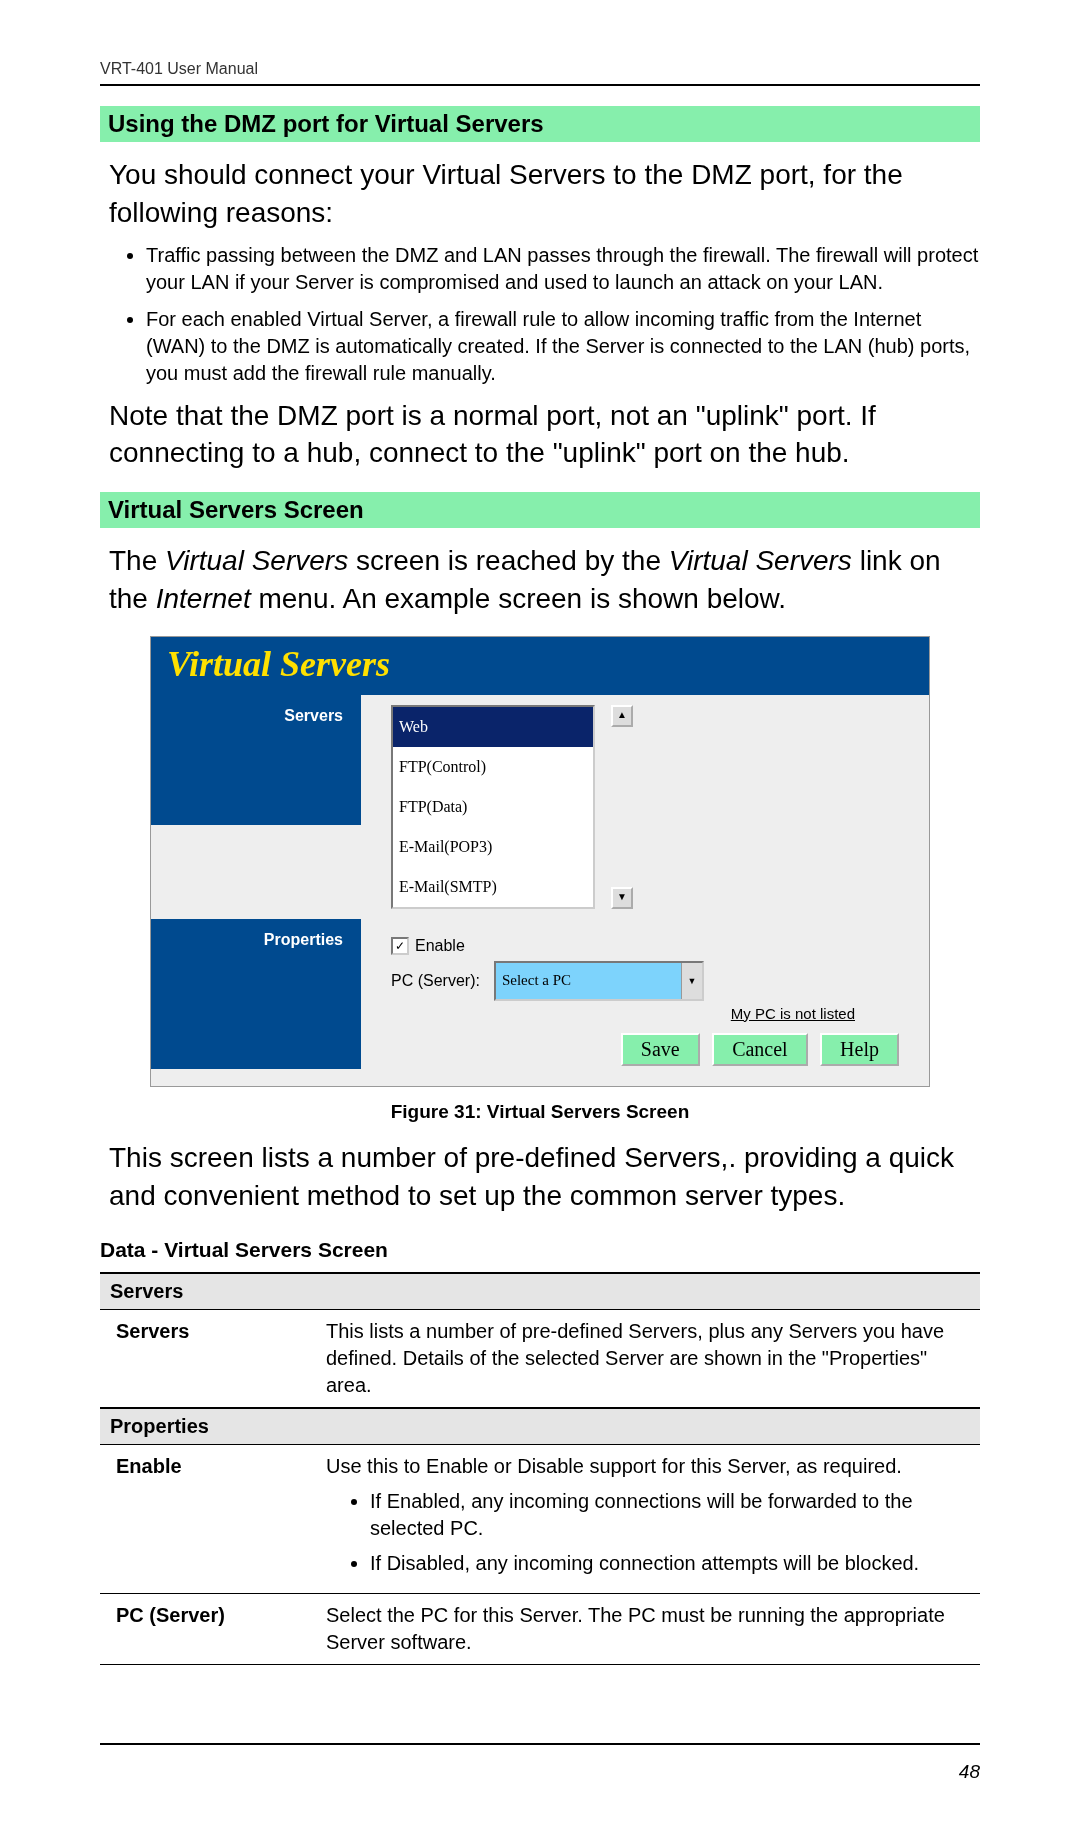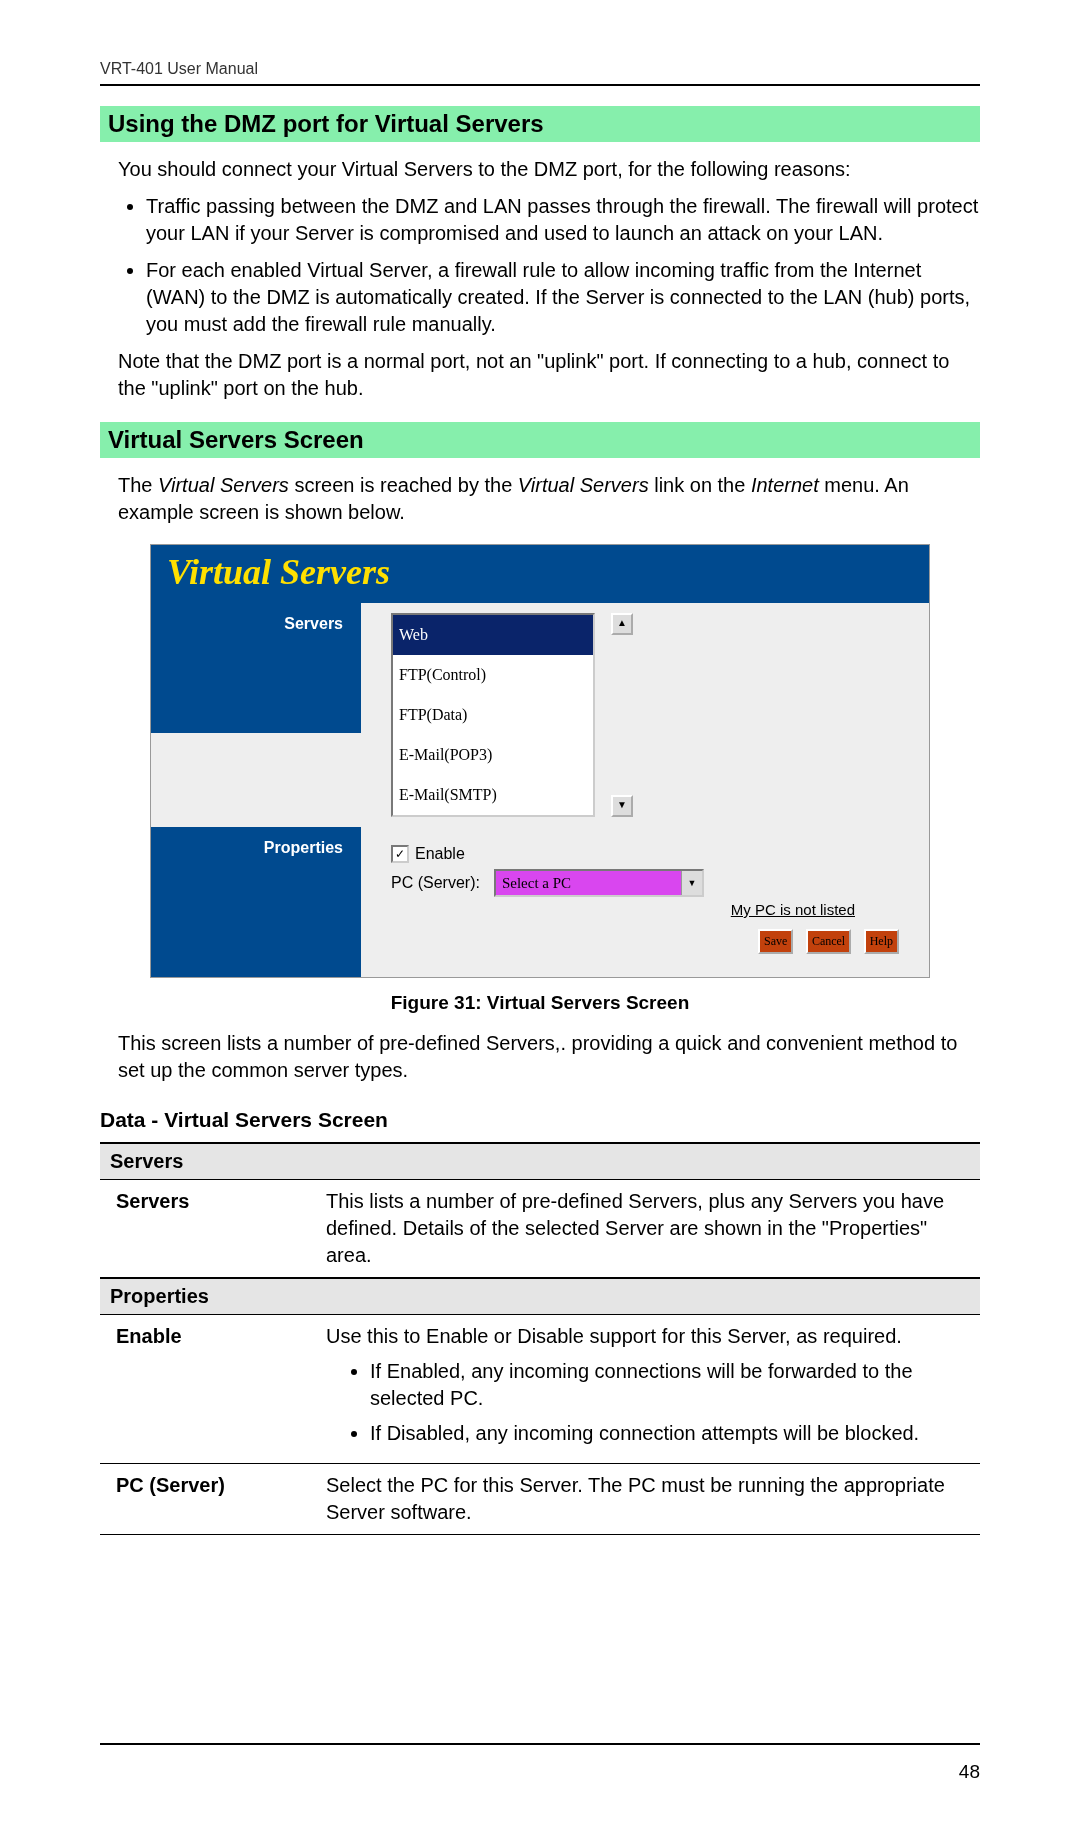--- a/index.html
+++ b/index.html
@@ -24,23 +24,23 @@
     border-bottom: 2px solid #000;
   }
   h2.section {
     background: #86efac;
     font-size: 24px;
     font-weight: bold;
     margin: 20px 0 14px 0;
     padding: 4px 8px;
   }
   .body-text {
-    font-size: 20px;
+    font-size: 28px;
     line-height: 1.35;
-    margin: 10px 18px;
+    margin: 10px 9px;
   }
   ul.bullets {
     list-style-type: disc;
     padding-left: 46px;
     margin: 6px 0 10px 0;
   }
   ul.bullets li {
     font-size: 20px;
     line-height: 1.35;
     margin-bottom: 10px;
@@ -134,23 +134,23 @@
     font-size: 12px;
   }
   .select-row {
     display: flex;
     align-items: center;
     gap: 14px;
     margin: 4px 0;
   }
   .select {
     border: 2px inset #ccc;
-    background: #d946ef;
+    background: #7dd3fc;
     width: 210px;
-    height: 28px;
+    height: 40px;
     display: flex;
     align-items: center;
     padding: 0 6px;
     font-family: "Times New Roman", serif;
     font-size: 15px;
     position: relative;
     box-sizing: border-box;
   }
   .select .dropbtn {
     position: absolute;
@@ -175,26 +175,26 @@
     text-decoration: underline;
     font-family: Arial, sans-serif;
     font-size: 15px;
   }
   .btn-row {
     text-align: right;
     padding: 10px 16px 10px 0;
   }
   .btn {
     display: inline-block;
-    background: #c2410c;
+    background: #86efac;
     border: 2px outset #fff;
-    padding: 3px 4px;
+    padding: 3px 18px;
     margin-left: 8px;
     font-family: "Times New Roman", serif;
-    font-size: 12px;
+    font-size: 20px;
   }
   .figure-caption {
     text-align: center;
     font-weight: bold;
     font-size: 19px;
     margin: 14px 0 16px 0;
   }
   h3.subhead {
     font-size: 21px;
     font-weight: bold;
@@ -233,20 +233,21 @@
   }
   .footer {
     position: absolute;
     bottom: 40px;
     left: 100px;
     right: 100px;
     border-top: 2px solid #000;
     text-align: right;
     padding-top: 16px;
     font-size: 19px;
+    font-style: italic;
   }
 </style>
 </head>
 <body>
 
 <div class="page">
   <div class="header-line">VRT-401 User Manual</div>
 
   <h2 class="section">Using the DMZ port for Virtual Servers</h2>
   <p class="body-text">You should connect your Virtual Servers to the DMZ port, for the following reasons:</p>

